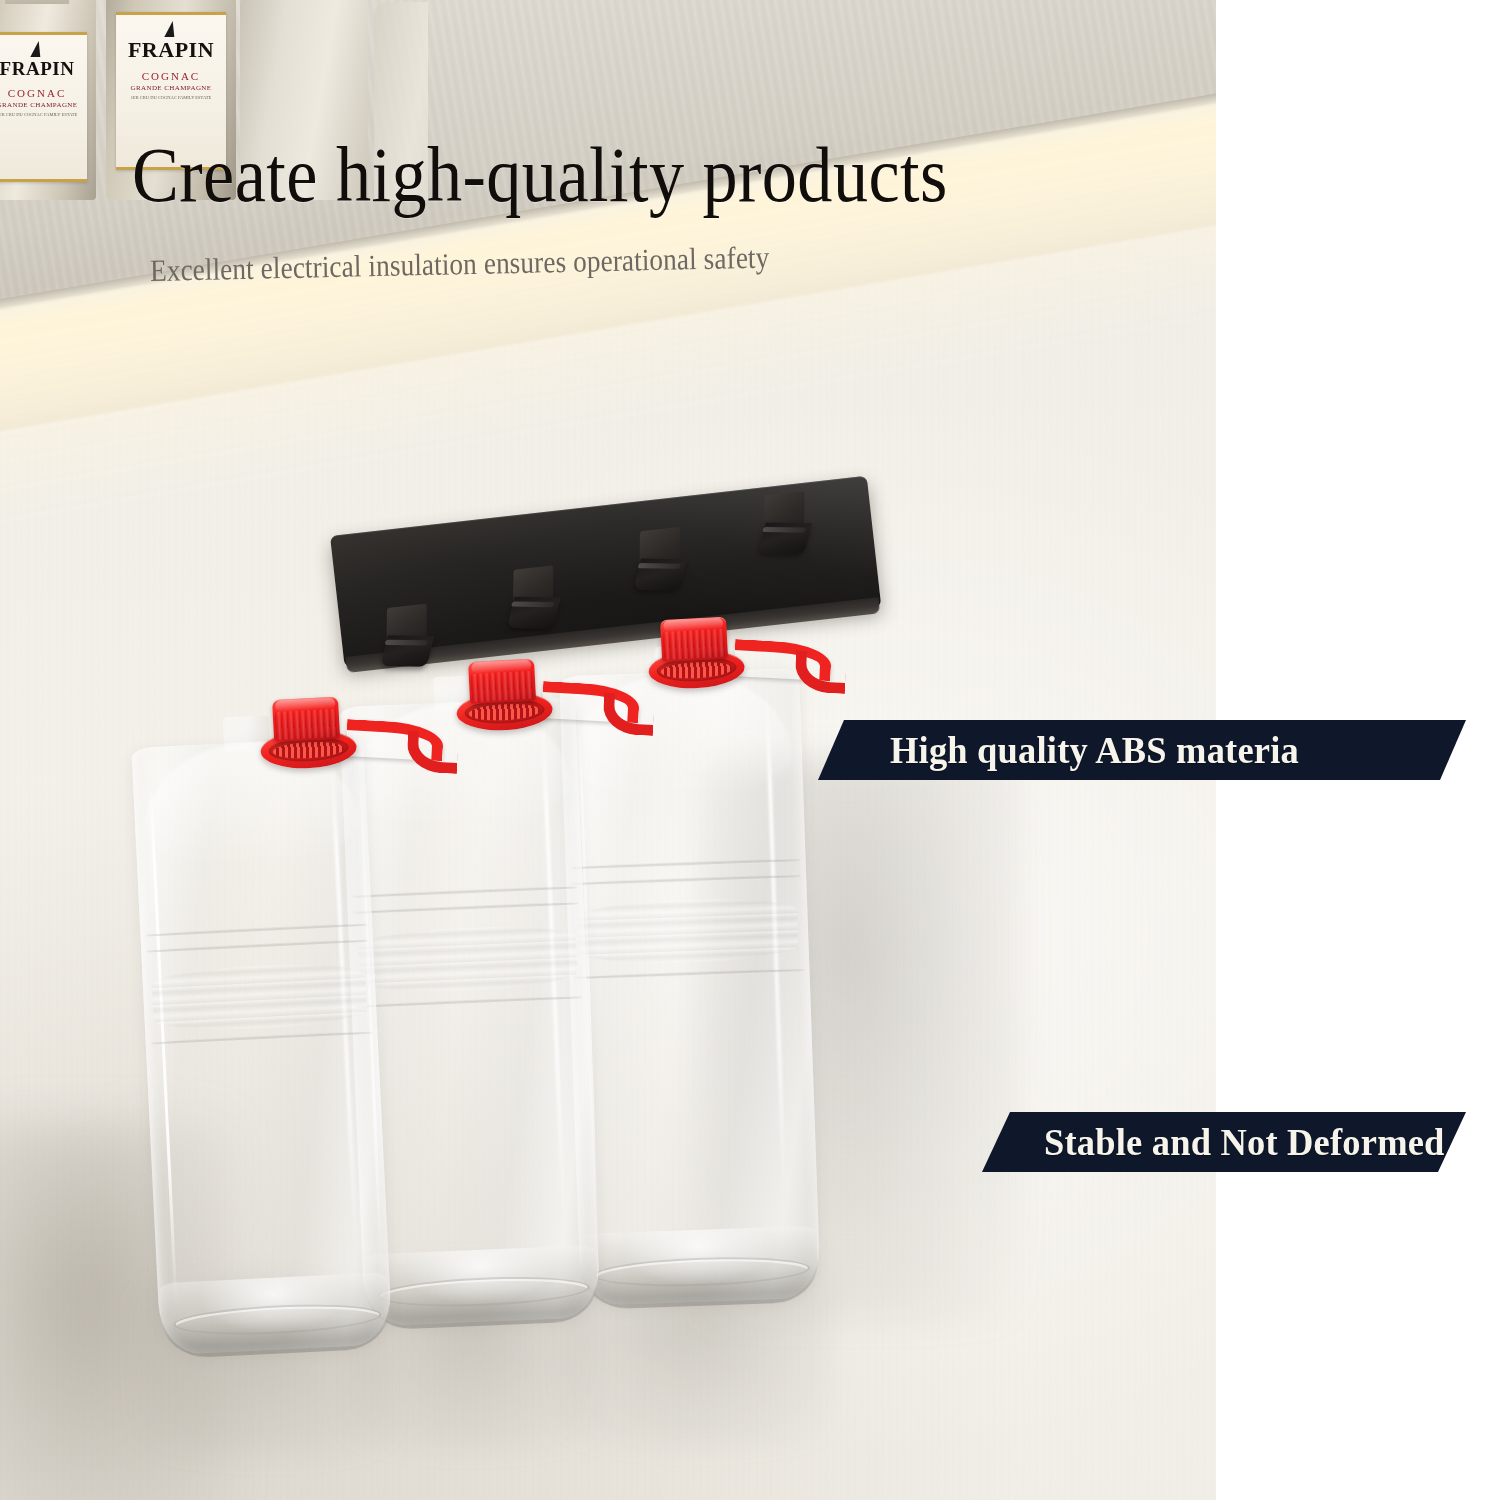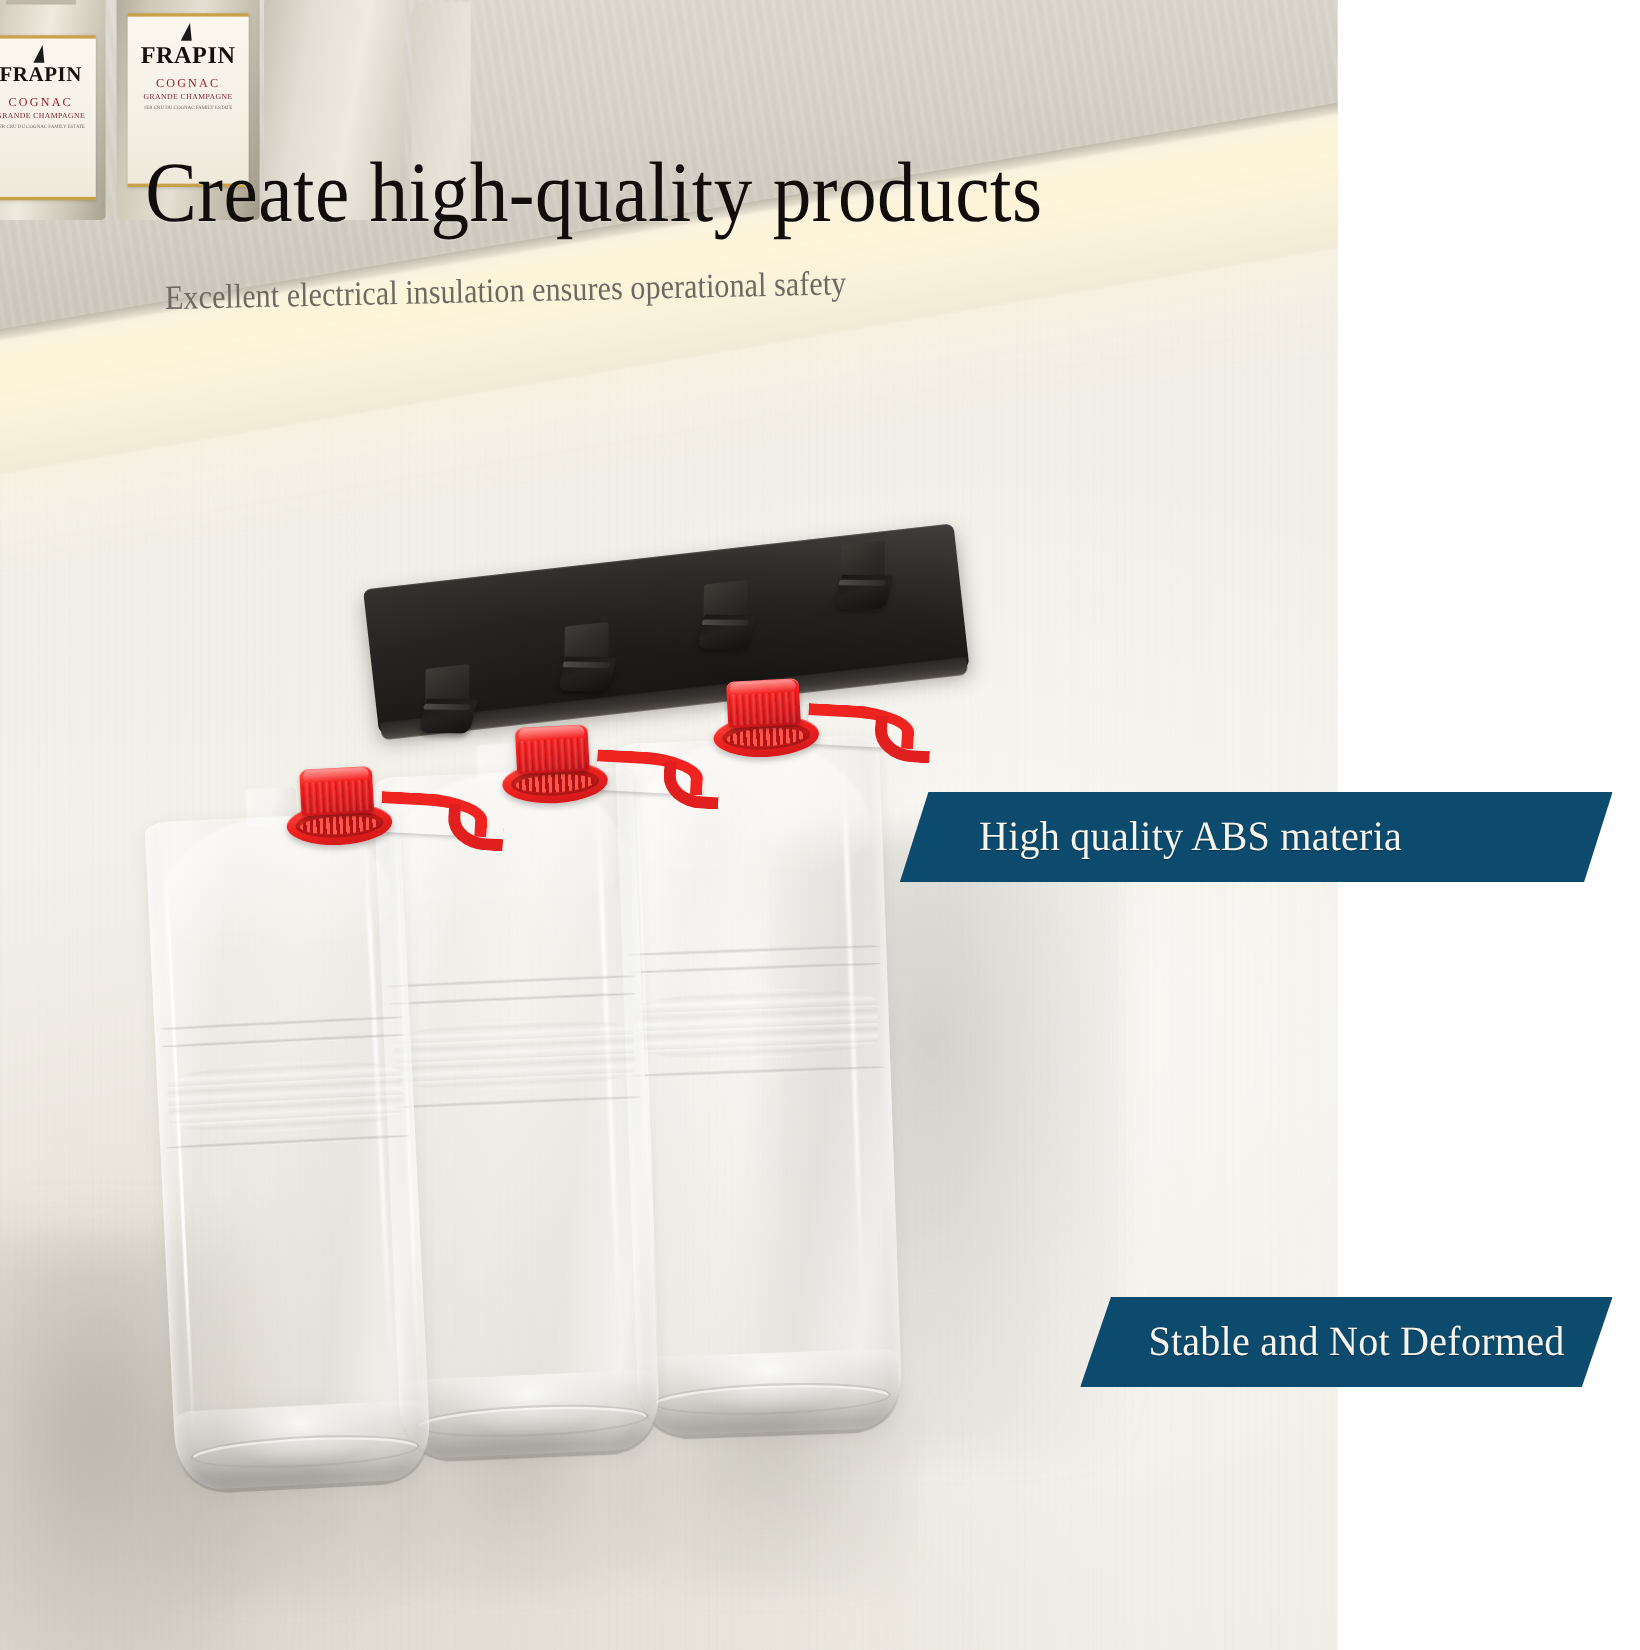--- a/index.html
+++ b/index.html
@@ -290,44 +290,45 @@
     font-family:"Liberation Serif",serif;
     font-size:31px;line-height:1;
     color:#6f6862;
     letter-spacing:.1px;
     transform:scaleX(.88) rotate(-1.1deg);transform-origin:0 50%;
     white-space:nowrap;
   }
 
   
   .banner{
-    position:absolute;height:82px;
-    background:#0c4a6e;
+    position:absolute;height:60px;
+    background:#0f172a;
     display:flex;align-items:center;
     box-shadow:0 2px 5px rgba(0,0,0,.16);
+    font-weight:bold;
   }
   .banner span{
     font-family:"Liberation Serif",serif;
     font-size:38px;color:#f7f4ec;white-space:nowrap;
     letter-spacing:.2px;
     transform:scaleX(.96);transform-origin:0 50%;
     text-shadow:0 1px 1px rgba(0,0,0,.35);
   }
   .b1{
     left:818px;top:720px;width:648px;
     padding-left:72px;box-sizing:border-box;
     clip-path:polygon(26px 0, 100% 0, calc(100% - 26px) 100%, 0 100%);
   }
   .b2{
     left:922px;top:915px;width:544px;
     padding-left:66px;box-sizing:border-box;
     clip-path:polygon(28px 0, 100% 0, calc(100% - 28px) 100%, 0 100%);
   }
   .b3{
-    left:982px;top:1179px;width:484px;
+    left:982px;top:1112px;width:484px;
     padding-left:62px;box-sizing:border-box;
     clip-path:polygon(28px 0, 100% 0, calc(100% - 28px) 100%, 0 100%);
   }
 </style>
 </head>
 <body>
 
 <div id="stage">
 
   <div id="photo">

